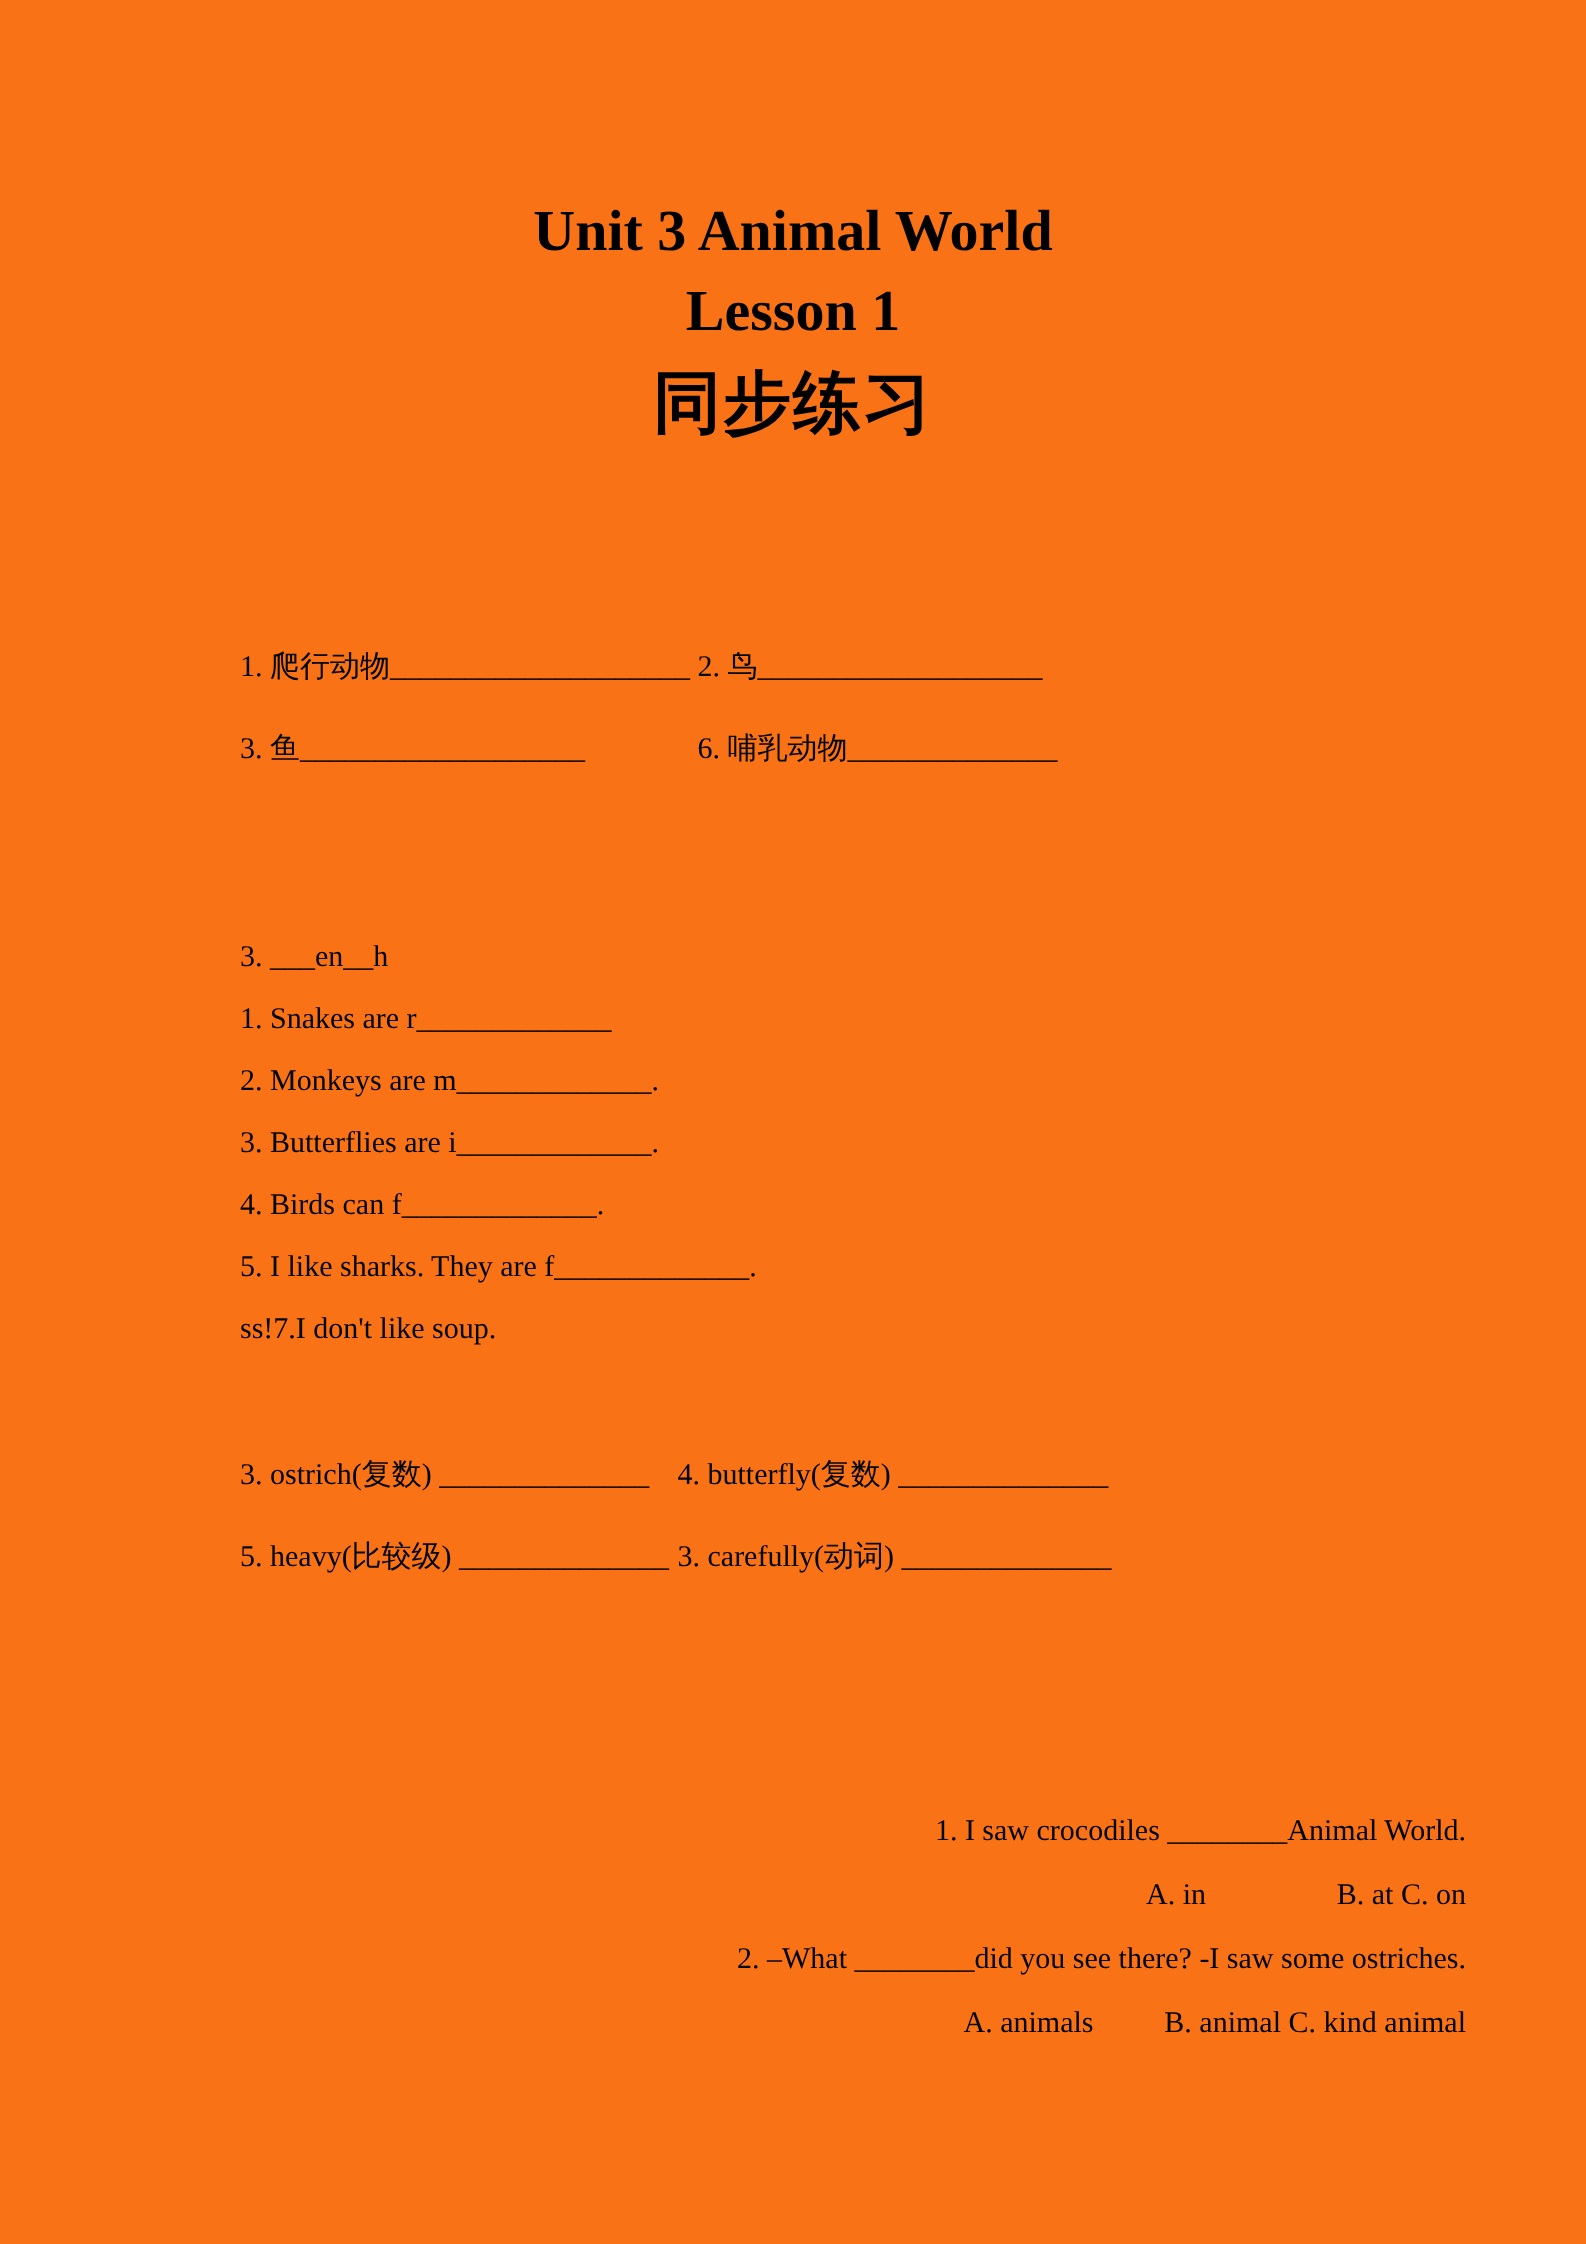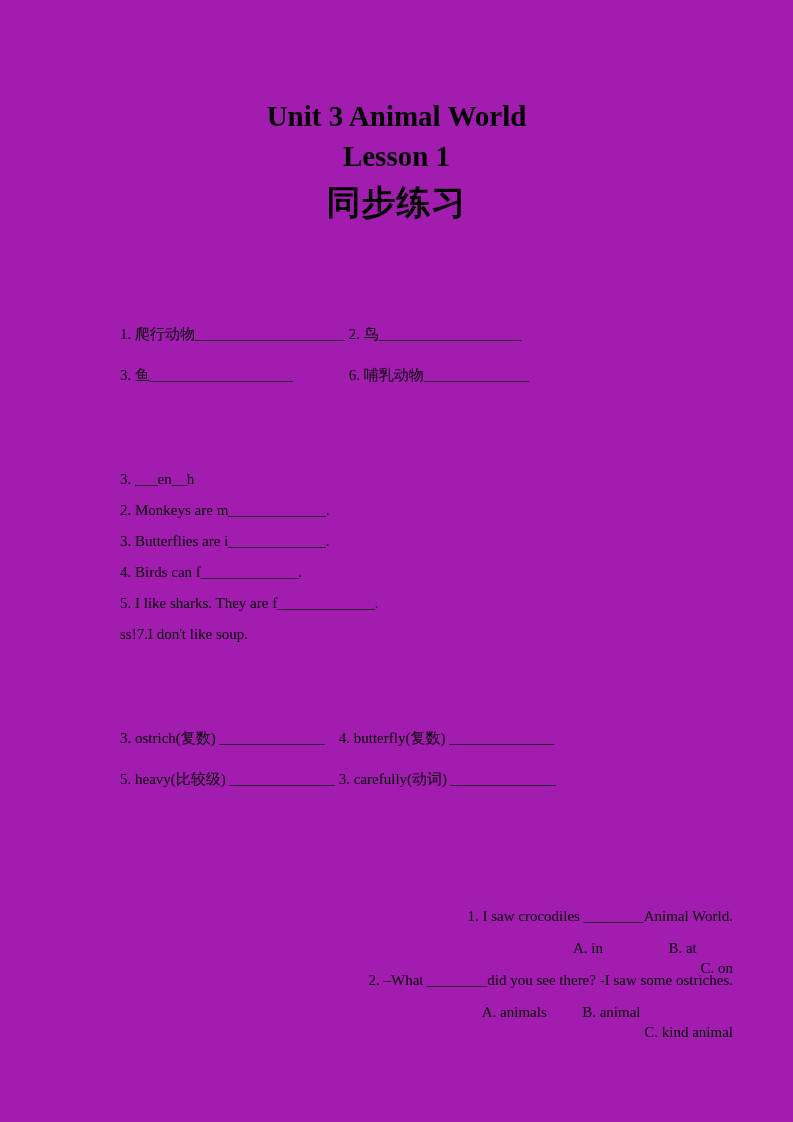--- a/index.html
+++ b/index.html
@@ -4,21 +4,21 @@
 <style>
   html, body {
     margin: 0;
     padding: 0;
     background: #ffffff;
   }
   .page {
     position: relative;
     width: 793px;
     height: 1122px;
-    background: #a21caf;
+    background: #f97316;
     color: #000000;
     font-family: "Liberation Serif", serif;
     font-size: 15px;
     overflow: hidden;
   }
   .title-block {
     position: absolute;
     top: 96px;
     left: 0;
     right: 0;
@@ -100,21 +100,20 @@
     line-height: 32px;
     white-space: nowrap;
   }
   .choices .opt {
     display: inline-block;
     min-width: 90px;
     vertical-align: top;
   }
   .choices .opt:last-child {
     min-width: 0;
-    margin-top: 20px;
   }
 </style>
 </head>
 <body>
 
 <div class="page">
 
   <div class="title-block">
     <div class="title-en">Unit 3 Animal World</div>
     <div class="title-en">Lesson 1</div>
@@ -127,20 +126,21 @@
       <span class="col-right">2. 鸟___________________</span>
     </div>
     <div class="row">
       <span class="col-left">3. 鱼___________________</span>
       <span class="col-right">6. 哺乳动物______________</span>
     </div>
   </div>
 
   <div class="spelling">
     <div class="line">3. ___en__h</div>
+    <div class="line">1. Snakes are r_____________</div>
     <div class="line">2. Monkeys are m_____________.</div>
     <div class="line">3. Butterflies are i_____________.</div>
     <div class="line">4. Birds can f_____________.</div>
     <div class="line">5. I like sharks. They are f_____________.</div>
     <div class="line">ss!7.I don't like soup.</div>
   </div>
 
   <div class="wordforms">
     <div class="row">
       <span class="col-left">3. ostrich(复数) ______________</span>

